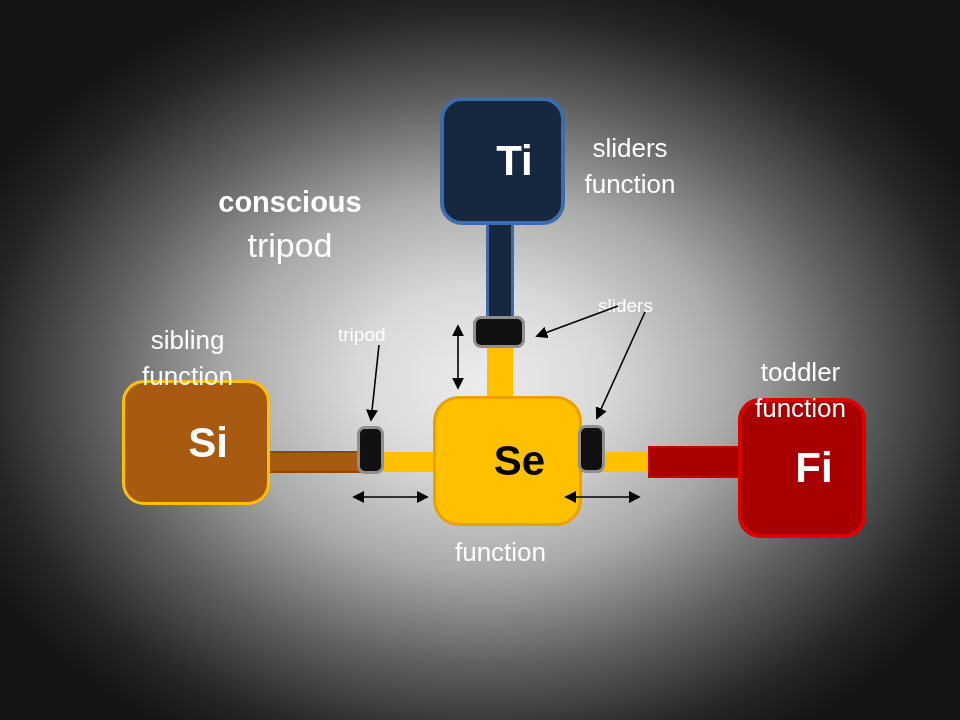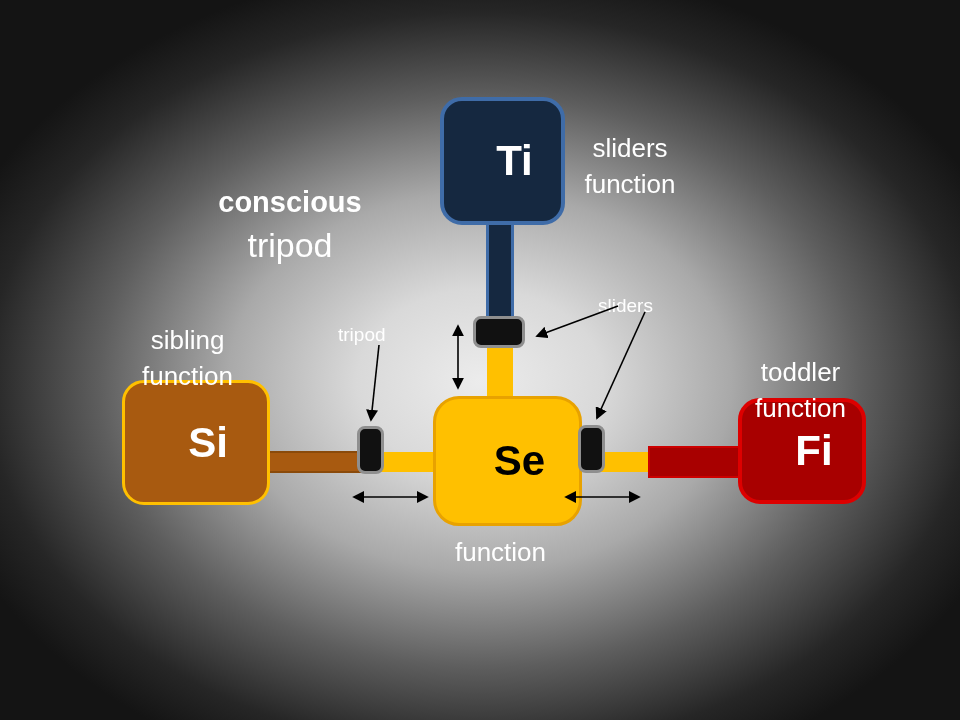--- a/index.html
+++ b/index.html
@@ -23,21 +23,21 @@
   .node-label{font-weight:bold;}
   .node-ti{left:440px;top:97px;width:125px;height:128px;
         background:#152840;border:4px solid #3f6ca8;}
   .node-ti .node-label{color:#fff;font-size:42px;}
   .node-se{left:433px;top:396px;width:149px;height:130px;
         background:#ffc000;border:3px solid #e8a200;border-radius:26px;}
   .node-se .node-label{color:#000;font-size:42px;}
   .node-si{left:122px;top:380px;width:148px;height:125px;
         background:#a85a10;border:3px solid #ffc000;}
   .node-si .node-label{color:#fff;font-size:42px;}
-  .node-fi{left:738px;top:398px;width:128px;height:106px;
+  .node-fi{left:738px;top:398px;width:128px;height:140px;
         background:#a80000;border:4px solid #dd0000;}
   .node-fi .node-label{color:#fff;font-size:42px;}
   
   .conn{z-index:1;box-sizing:border-box;}
   .conn-ti-navy{left:486px;top:222px;width:28px;height:112px;
         background:#152840;border-left:3px solid #3f6ca8;border-right:3px solid #3f6ca8;}
   .conn-ti-yellow{left:487px;top:330px;width:26px;height:70px;background:#ffc000;}
   .conn-si-brown{left:248px;top:451px;width:128px;height:22px;
         background:#a85a10;border:2px solid #8a4a0a;}
   .conn-si-yellow{left:362px;top:452px;width:74px;height:20px;background:#ffc000;}

